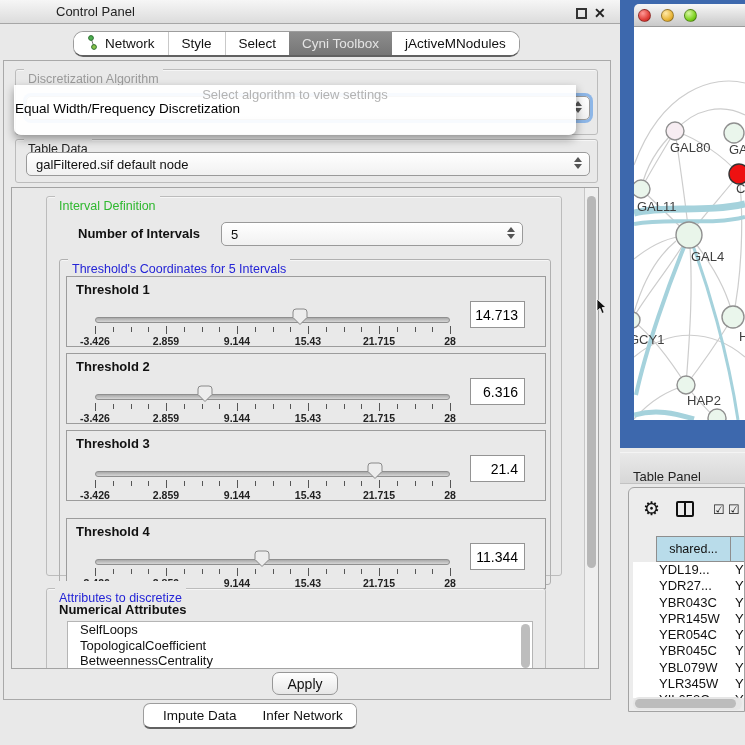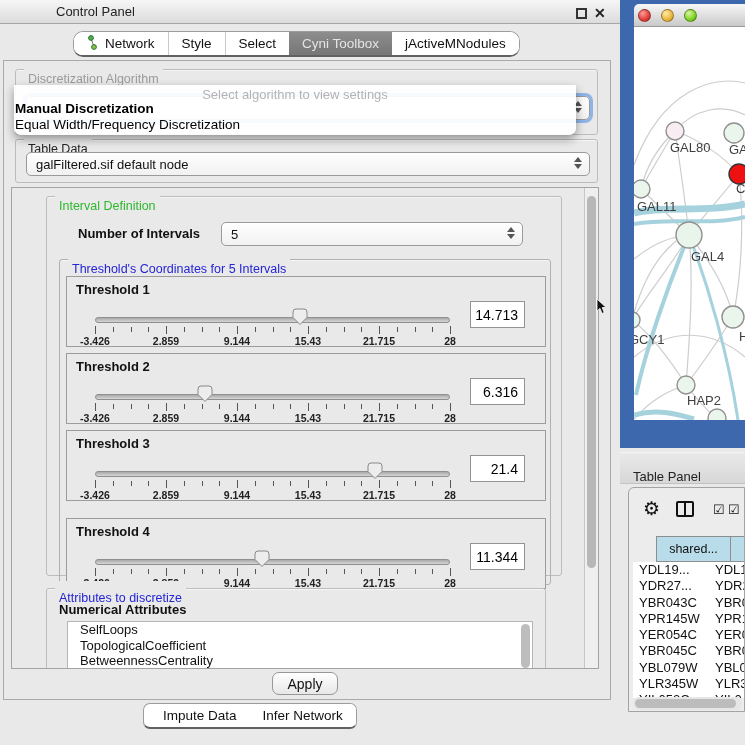--- a/index.html
+++ b/index.html
@@ -95,21 +95,21 @@
   #tp-split::after{content:"";position:absolute;left:6px;top:0;width:2px;height:12px;background:#111;}
   .tp-chk{position:absolute;top:14px;font-size:13px;color:#111;cursor:pointer;}
   #tp-chk1{left:84px;} #tp-chk2{left:99px;}
   #tp-table{position:absolute;left:4px;top:48px;width:113px;}
   #tp-head{display:flex;height:26px;margin-left:23px;}
   #tp-head .hc{background:#b9dcea;border:1px solid #8e8e8e;font-size:12.5px;color:#111;
     display:flex;align-items:center;justify-content:center;overflow:hidden;white-space:nowrap;cursor:pointer;}
   #tp-head .hc.c1{width:80px;}
   #tp-head .hc.c2{flex:1;border-left:none;justify-content:flex-start;padding-left:14px;}
   #tp-rows{position:absolute;left:0;top:26px;width:113px;height:136px;background:#fff;overflow:hidden;}
-  .tp-row{display:flex;height:16.3px;line-height:16.3px;font-size:13px;color:#111;white-space:nowrap;cursor:default;}
+  .tp-row{display:flex;height:16.3px;line-height:16.3px;font-size:13px;color:#111;white-space:nowrap;cursor:default;padding-left:20px;}
   .tp-row .c1{width:82px;padding-left:6px;overflow:hidden;}
   .tp-row .c2{flex:1;overflow:hidden;}
   #tp-hscroll{position:absolute;left:4px;top:209px;width:109px;height:13px;background:#e6e6e6;border-radius:6px;}
   #tp-hthumb{position:absolute;left:2px;top:2px;width:101px;height:9px;border-radius:5px;background:#bcbcbc;}
 
   #cursor{position:absolute;left:596px;top:299px;z-index:9;}
   svg text{font-family:"Liberation Sans",sans-serif;}
 </style>
 </head>
 <body>
@@ -154,21 +154,20 @@
       <div class="combo focusring" style="left:10px;top:26px;width:564px;">
         <span class="arrows">
             <i class="up"></i>
             <i class="dn"></i>
           </span>
       </div>
     </div>
 
     <div id="algo-popup">
       <div class="hint">Select algorithm to view settings</div>
-      <div class="it b">Manual Discretization</div>
       <div class="it">Equal Width/Frequency Discretization</div>
     </div>
 
     <div class="grp" style="left:11px;top:78px;width:583px;height:44px;">
       <span class="gt" style="color:#222;">Table Data</span>
       <div class="combo" style="left:10px;top:12px;width:564px;">
         <span>galFiltered.sif default node</span>
         <span class="arrows">
             <i class="up"></i>
             <i class="dn"></i>

